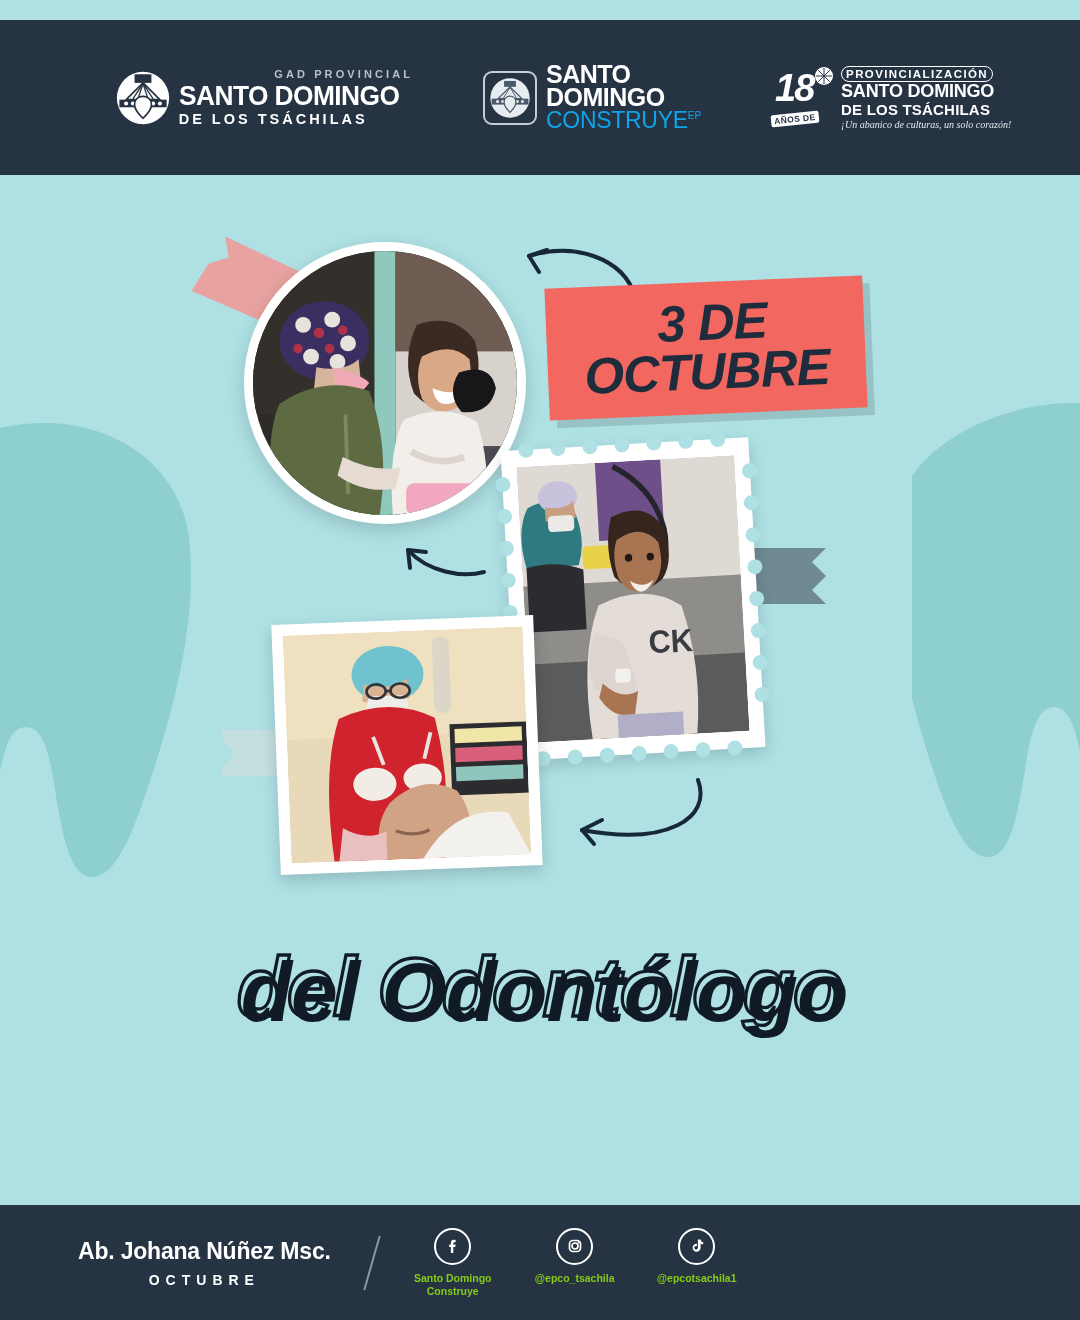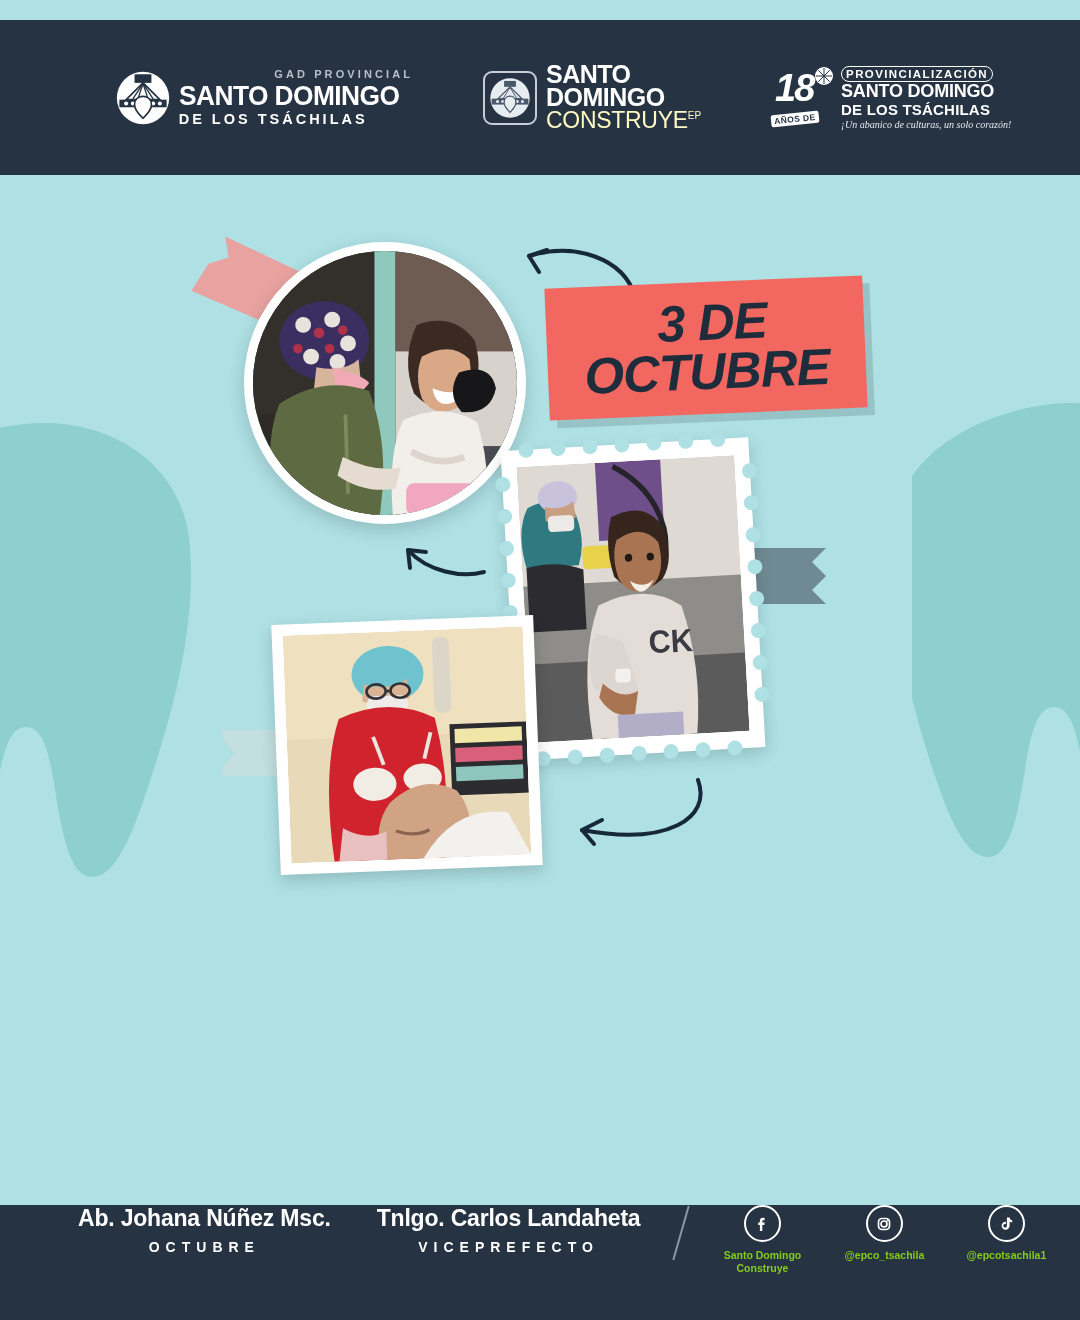--- a/index.html
+++ b/index.html
@@ -35,21 +35,21 @@
     text-align:right; margin-bottom:2px; font-weight:700;
   }
   .logo-main {
     font-size:28px; font-weight:800; letter-spacing:-0.6px;
     font-stretch:condensed; transform:scaleX(.94); transform-origin:left center;
   }
   .logo-sub {
     font-size:14.5px; font-weight:700; letter-spacing:3.0px; margin-top:2px;
   }
   .logo2-main { font-size:25px; font-weight:800; letter-spacing:-0.5px; line-height:.93; }
-  .logo2-sub  { font-size:23px; font-weight:400; letter-spacing:-0.3px; color:#fef9c3; }
+  .logo2-sub  { font-size:23px; font-weight:400; letter-spacing:-0.3px; color:#0ea5e9; }
   .logo2-sub .ep { font-size:10px; vertical-align:super; letter-spacing:0; }
 
   
   .logo18 { display:flex; align-items:center; gap:8px; }
   .n18wrap { position:relative; width:62px; height:56px; color:#fff; }
   .n18 { font-size:38px; font-weight:800; font-style:italic; letter-spacing:-2px; line-height:1; position:absolute; top:0; left:4px; }
   .n18-badge {
     position:absolute; left:44px; top:-2px; width:18px; height:18px;
     border-radius:50%; background:#fff;
   }
@@ -132,21 +132,21 @@
     letter-spacing:-1px;
     color:transparent;
     -webkit-text-stroke:3.3px #101b26;
     text-shadow: 4px 5px 0 #101b26;
     padding:5px 0;
   }
 
   
   .footer-inner {
     position:absolute; inset:0;
-    display:flex; padding:0 56px;
+    display:flex; align-items:center; padding:0 56px;
   }
   .auth { text-align:center; color:#fff; }
   .auth .nm { font-size:23px; font-weight:800; letter-spacing:-.2px; white-space:nowrap; }
   .auth .rl { font-size:14px; font-weight:700; letter-spacing:6px; margin-top:7px; }
   .auth-1 { margin-left:22px; }
   .auth-2 { margin-left:46px; }
   .slash {
     width:2px; height:56px; background:#8b97a5;
     transform:rotate(16deg); margin:0 30px 0 40px; flex:0 0 auto;
   }
@@ -425,31 +425,28 @@
     <path d="M34 52 L54 42 M34 52 L46 66" stroke="#17283a" stroke-width="4" fill="none" stroke-linecap="round"></path>
   </svg>
 </div>
 
 <div class="date-badge">
   <span class="date-l1">3 DE</span>
   <span>OCTUBRE</span>
 </div>
 
 <div class="title">
+  <div>del Odontólogo</div>
 </div>
 
 <div class="band footer-band">
   <div class="footer-inner">
     <div class="auth auth-1">
       <div class="nm">Ab. Johana Núñez Msc.</div>
       <div class="rl">OCTUBRE</div>
-    </div>
-    <div class="auth auth-2">
-      <div class="nm">Tnlgo. Carlos Landaheta</div>
-      <div class="rl">VICEPREFECTO</div>
     </div>
 
     <div class="slash"></div>
 
     <div class="socials">
       <div class="soc">
         <div class="soc-ic">
           <svg width="20" height="20" viewBox="0 0 20 20">
               <path d="M12.6 6.3h-1.5c-.5 0-.8.3-.8.8v1.4h2.3l-.3 2.4h-2v6.1H7.9v-6.1H6.2V8.5h1.7V6.8c0-1.9 1.1-3 2.9-3 .8 0 1.5.1 1.8.1v2.4Z" fill="#fff"></path>
             </svg>

